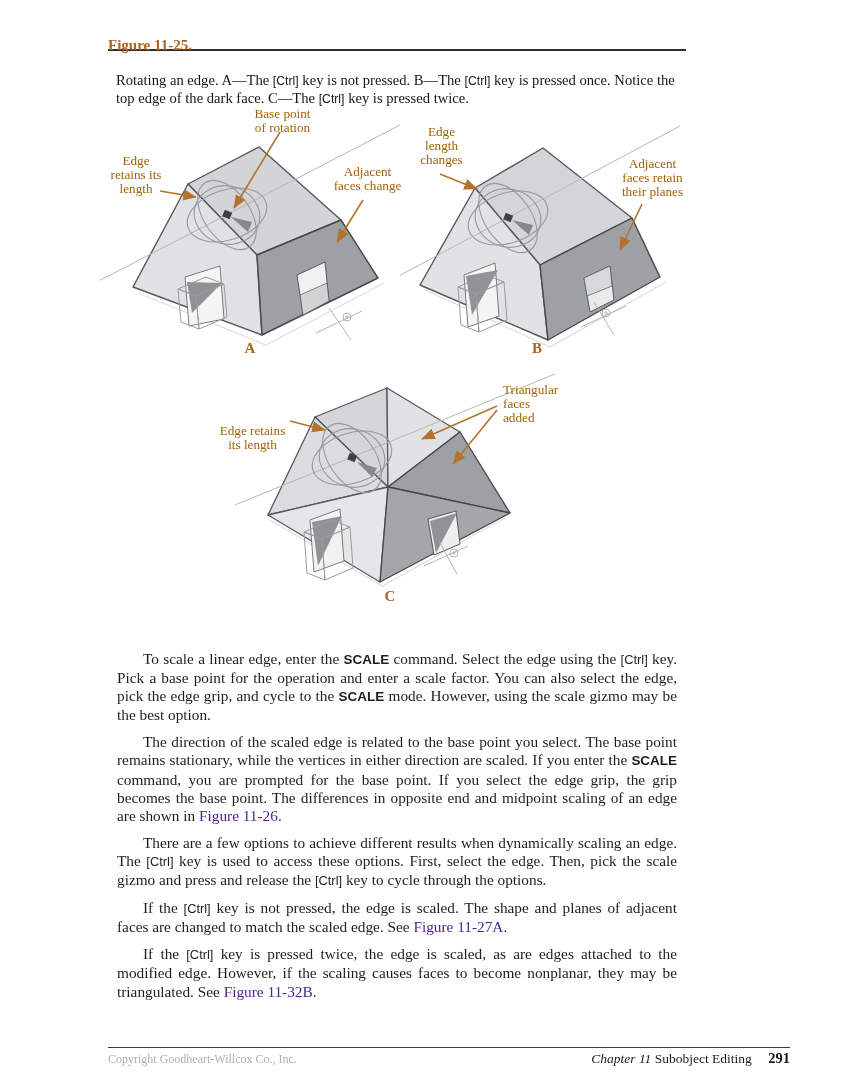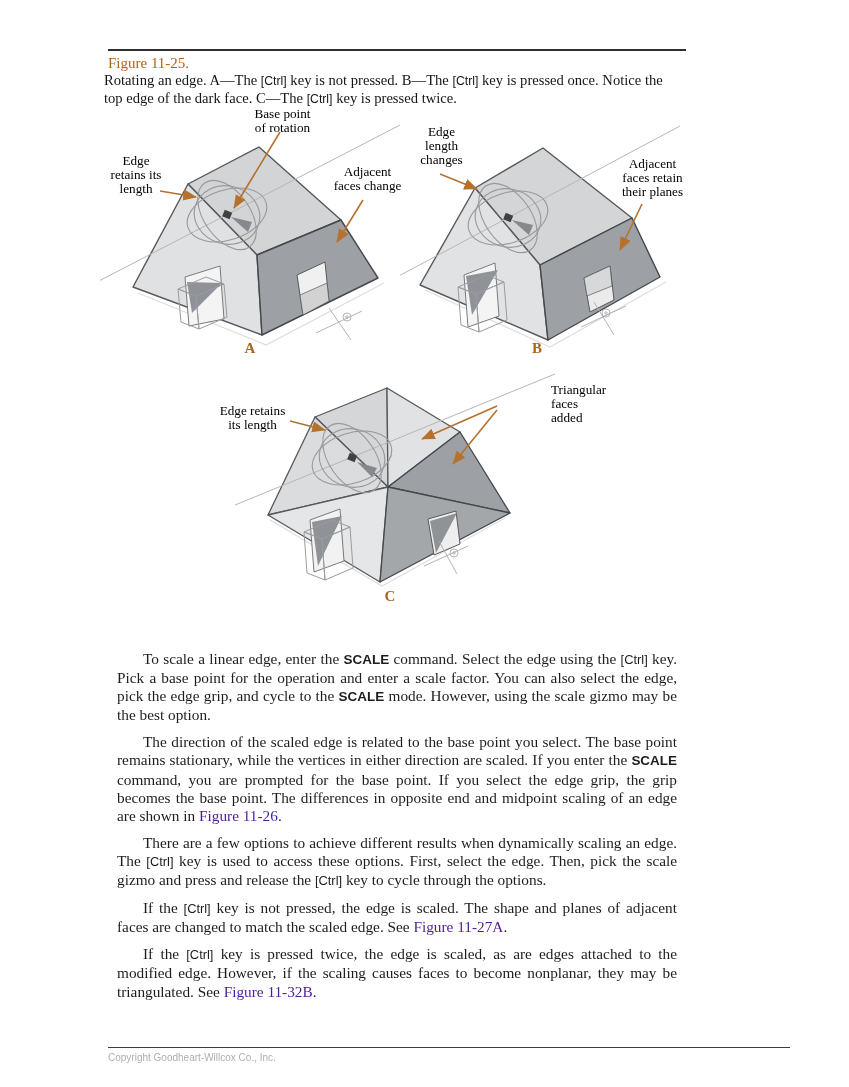--- a/index.html
+++ b/index.html
@@ -1,45 +1,45 @@
 <!DOCTYPE html>
 <html><head>
 <meta charset="utf-8">
 <style>
   html,body { margin:0; padding:0; background:#ffffff; }
   .page {
     position:relative; width:849px; height:1087px; background:#ffffff;
     font-family:"Liberation Serif", serif; overflow:hidden;
   }
   .top-rule { position:absolute; left:108px; top:49px; width:578px; border-top:2.4px solid #2e2e2e; }
-  .fig-label { position:absolute; left:108px; top:55px; font-size:15px; font-weight:normal; color:#ae641e; }
-  .fig-caption { position:absolute; left:104px; top:72px; width:578px; font-size:14.6px; line-height:16.6px; color:#161616; }
+  .fig-label { position:absolute; left:108px; top:37px; font-size:15px; font-weight:bold; color:#ae641e; }
+  .fig-caption { position:absolute; left:116px; top:72px; width:578px; font-size:14.6px; line-height:16.6px; color:#161616; }
   .seg-cmd { font-family:"Liberation Sans", sans-serif; font-weight:700; font-size:0.88em; }
   .seg-key { font-family:"Liberation Sans", sans-serif; font-size:0.84em; }
   .seg-ref { font-weight:400; color:#4c1d95; }
   .diagram { position:absolute; }
   .dia-a { left:100px; top:105px; }
   .dia-b { left:400px; top:110px; }
   .dia-c { left:200px; top:370px; }
   .callout {
-    position:absolute; font-size:13.2px; line-height:14.2px; color:#000000; text-align:center;
+    position:absolute; font-size:13.2px; line-height:14.2px; color:#a16207; text-align:center;
   }
   .callout.left-align { text-align:left; }
   .fig-letter {
     position:absolute; font-size:15px; font-weight:bold; color:#a8661e; text-align:center; width:20px;
   }
   .body-text {
     position:absolute; left:108px; top:641px; width:578px;
     font-size:15.3px; line-height:18.1px; color:#1d1d1d; text-align:justify;
   }
   .body-text p.para { margin:9px; text-indent:26px; }
   .footer-rule { position:absolute; left:108px; top:1047px; width:682px; border-top:1.6px solid #3c3c3c; }
   .footer-copyright {
-    position:absolute; left:108px; top:1052px; font-family:Liberation Sans, sans-serif;
-    font-size:10px; color:#aeaeae;
+    position:absolute; left:108px; top:1052px; font-family:Liberation Serif, serif;
+    font-size:12px; color:#aeaeae;
   }
   .footer-right { position:absolute; left:500px; top:1050px; width:290px; text-align:right; font-size:13.5px; color:#191919; }
   .footer-chapter { font-style:italic; }
   .footer-page { font-weight:bold; font-size:14.5px; margin-left:13px; }
 </style>
 </head>
 <body>
 
 <div class="page">
 
@@ -183,28 +183,34 @@
 
   <div class="callout" style="left:225px; top:107px; width:115px;">Base point<br>of rotation</div>
   <div class="callout" style="left:92px; top:154px; width:88px;">Edge<br>retains its<br>length</div>
   <div class="callout" style="left:315px; top:165px; width:105px;">Adjacent<br>faces change</div>
   <div class="fig-letter" style="left:240px; top:340px;">A</div>
 
   <div class="callout" style="left:404px; top:125px; width:75px;">Edge<br>length<br>changes</div>
   <div class="callout" style="left:600px; top:157px; width:105px;">Adjacent<br>faces retain<br>their planes</div>
   <div class="fig-letter" style="left:527px; top:340px;">B</div>
 
-  <div class="callout" style="left:200px; top:404px; width:105px;">Edge retains<br>its length</div>
-  <div class="callout left-align" style="left:503px; top:383px; width:90px;margin-left:48px;">Triangular<br>faces<br>added</div>
+  <div class="callout" style="left:200px; top:424px; width:105px;">Edge retains<br>its length</div>
+  <div class="callout left-align" style="left:503px; top:383px; width:90px;">Triangular<br>faces<br>added</div>
   <div class="fig-letter" style="left:380px; top:588px;">C</div>
 
   <div class="body-text">
       <p class="para"><span class="seg-n">To scale a linear edge, enter the </span><span class="seg-cmd">SCALE</span><span class="seg-n"> command. Select the edge using the </span><span class="seg-key">[Ctrl]</span><span class="seg-n"> key. Pick a base point for the operation and enter a scale factor. You can also select the edge, pick the edge grip, and cycle to the </span><span class="seg-cmd">SCALE</span><span class="seg-n"> mode. However, using the scale gizmo may be the best option.</span></p>
       <p class="para"><span class="seg-n">The direction of the scaled edge is related to the base point you select. The base point remains stationary, while the vertices in either direction are scaled. If you enter the </span><span class="seg-cmd">SCALE</span><span class="seg-n"> command, you are prompted for the base point. If you select the edge grip, the grip becomes the base point. The differences in opposite end and midpoint scaling of an edge are shown in </span><span class="seg-ref">Figure 11-26</span><span class="seg-n">.</span></p>
       <p class="para"><span class="seg-n">There are a few options to achieve different results when dynamically scaling an edge. The </span><span class="seg-key">[Ctrl]</span><span class="seg-n"> key is used to access these options. First, select the edge. Then, pick the scale gizmo and press and release the </span><span class="seg-key">[Ctrl]</span><span class="seg-n"> key to cycle through the options.</span></p>
       <p class="para"><span class="seg-n">If the </span><span class="seg-key">[Ctrl]</span><span class="seg-n"> key is not pressed, the edge is scaled. The shape and planes of adjacent faces are changed to match the scaled edge. See </span><span class="seg-ref">Figure 11-27A</span><span class="seg-n">.</span></p>
       <p class="para"><span class="seg-n">If the </span><span class="seg-key">[Ctrl]</span><span class="seg-n"> key is pressed twice, the edge is scaled, as are edges attached to the modified edge. However, if the scaling causes faces to become nonplanar, they may be triangulated. See </span><span class="seg-ref">Figure 11-32B</span><span class="seg-n">.</span></p>
     </div>
 
   <div class="footer-rule"></div>
   <div class="footer-copyright">Copyright Goodheart-Willcox Co., Inc.</div>
+  <div class="footer-right">
+    <span class="footer-chapter">Chapter 11</span>
+    <span> </span>
+    <span class="footer-section">Subobject Editing</span>
+    <span class="footer-page">291</span>
+  </div>
 
 </div>
 
 </body></html>

